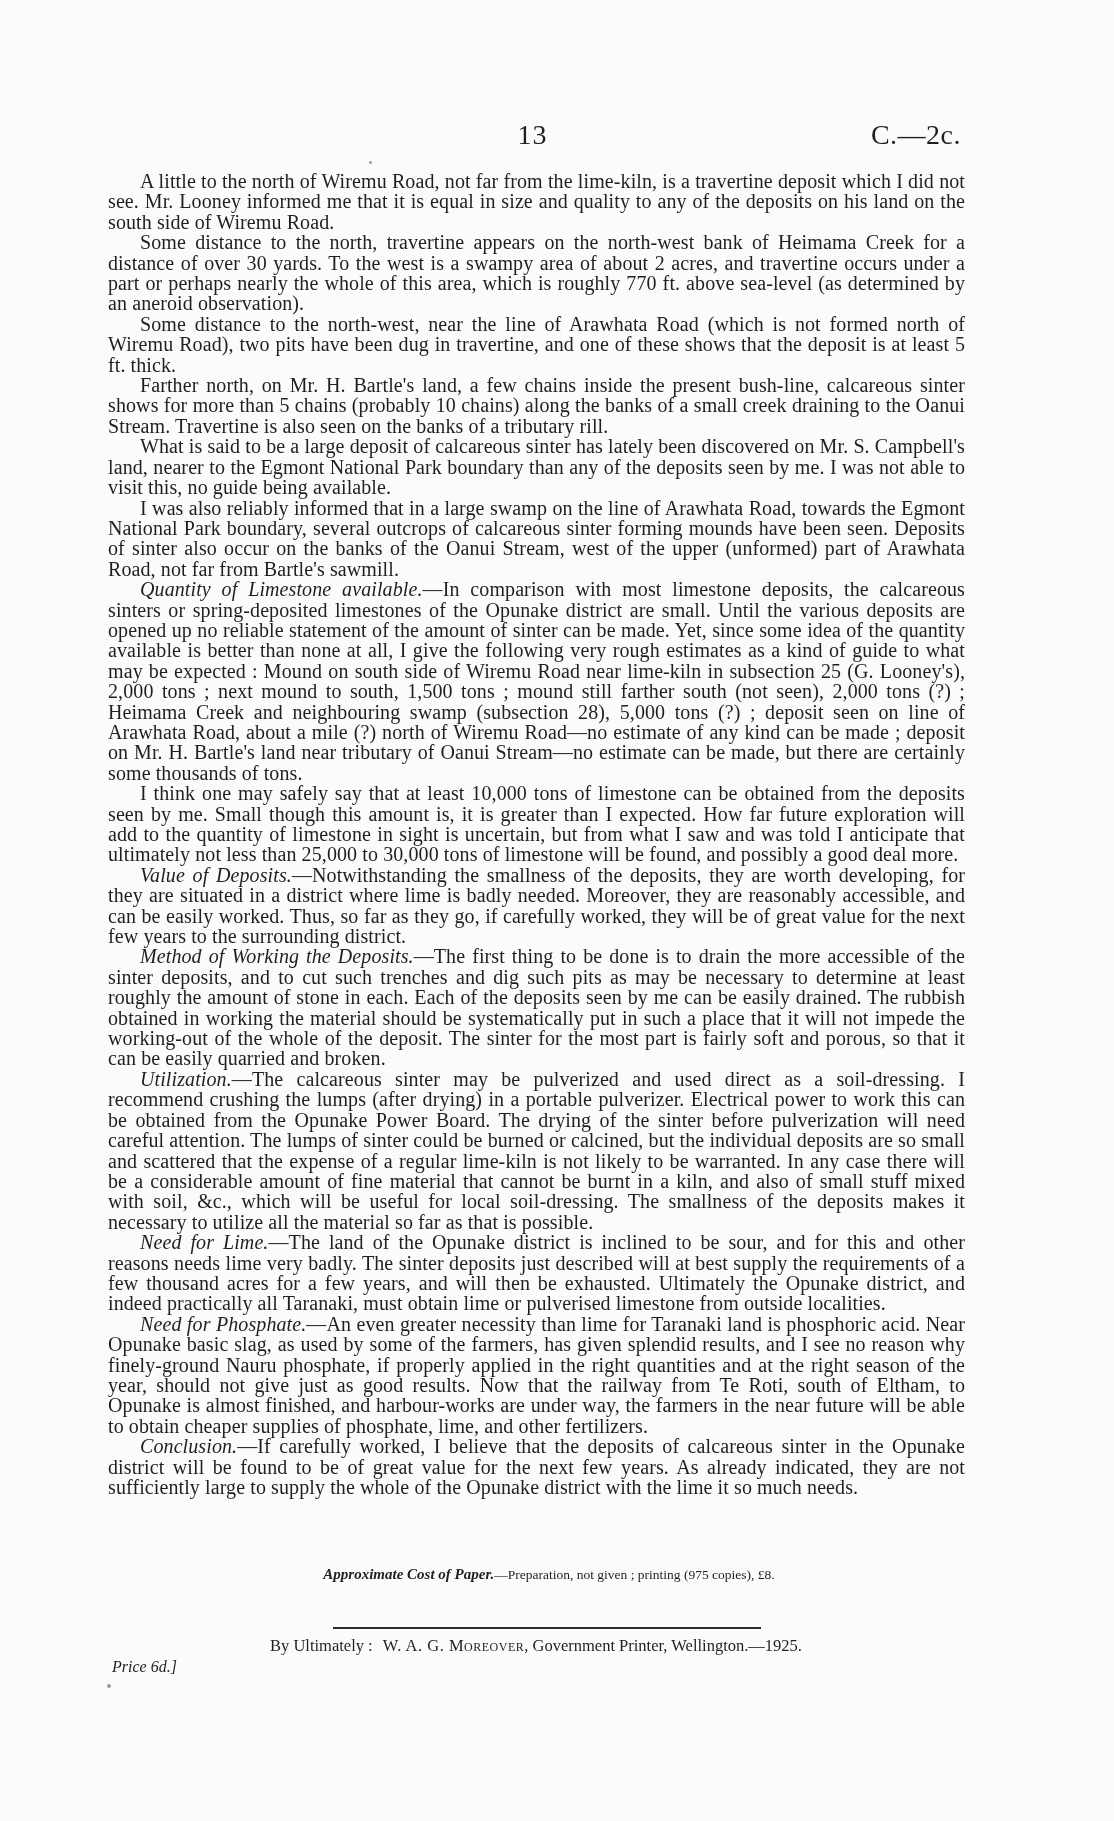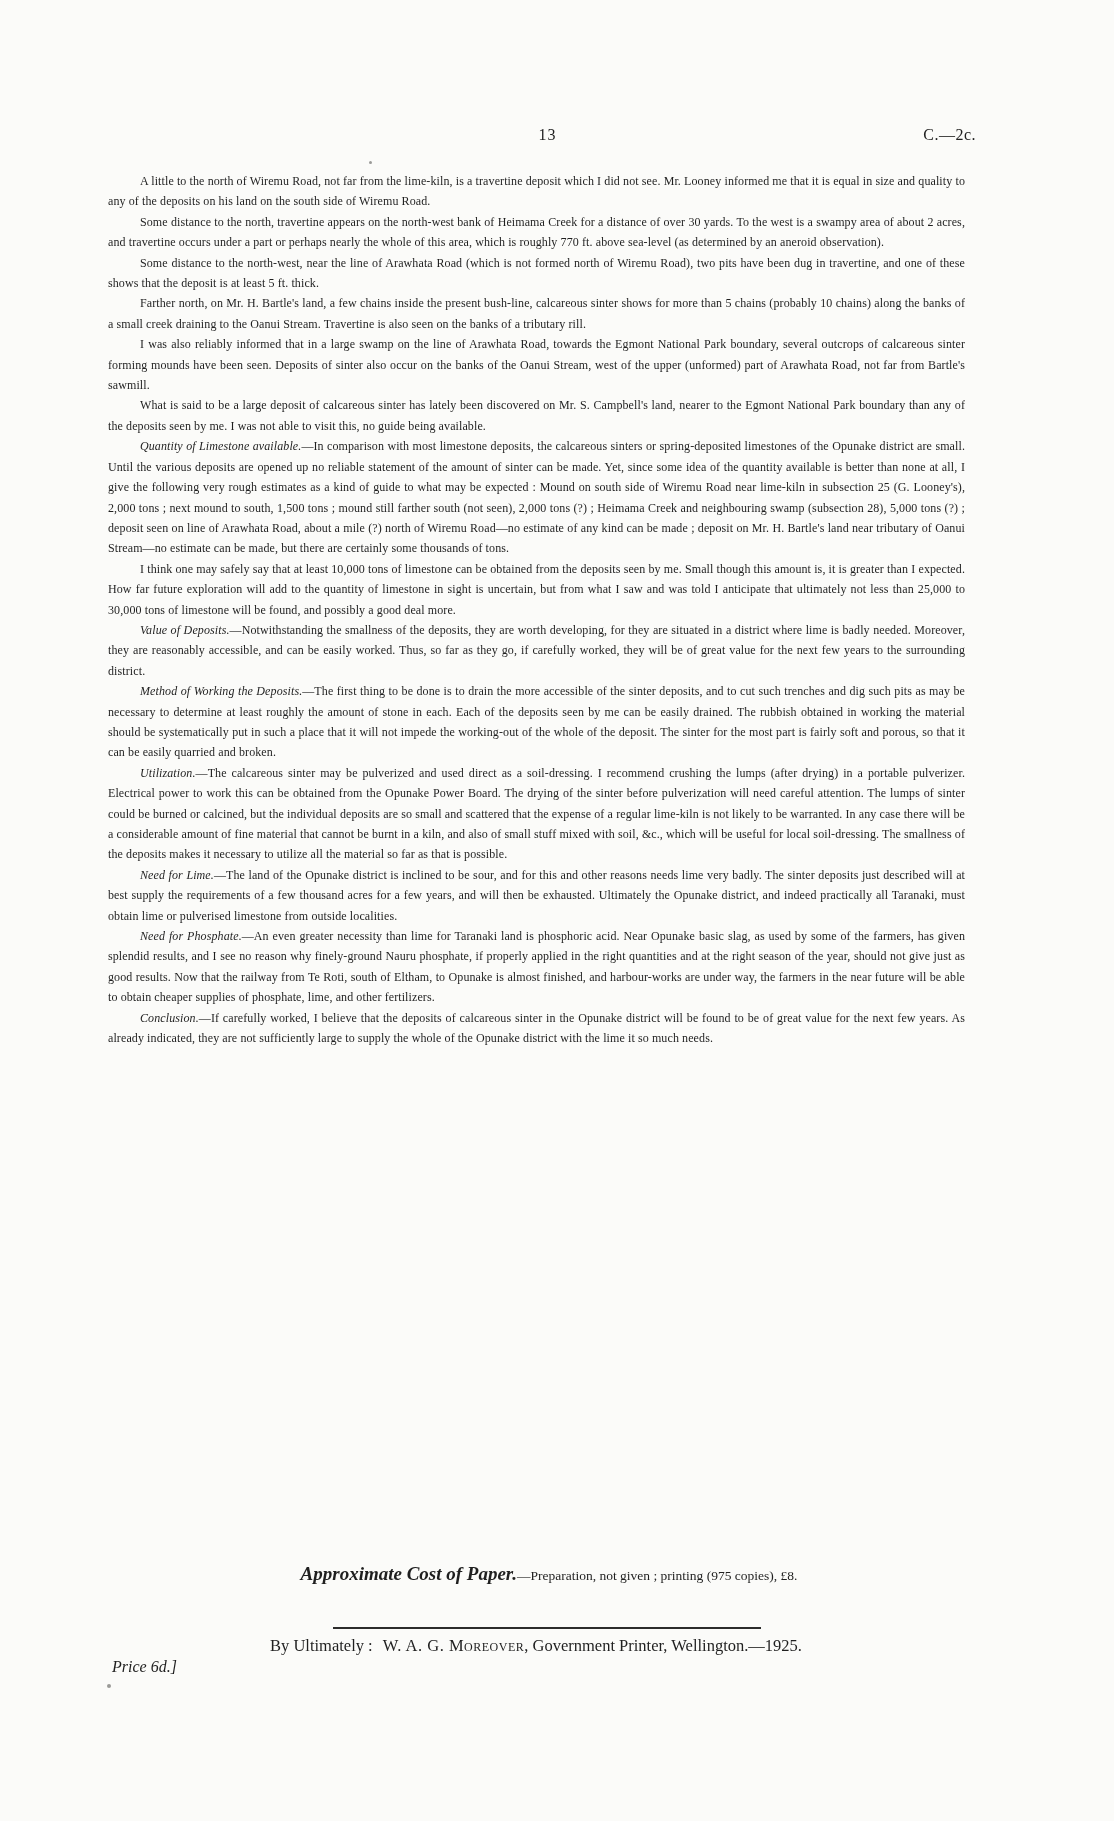--- a/index.html
+++ b/index.html
@@ -14,45 +14,45 @@
     margin:0 auto;
     background:var(--paper);
     color:var(--ink);
     font-family:"Liberation Serif","DejaVu Serif",serif;
     overflow:hidden;
   }
   
   .running-head{
     position:absolute;
     top:122px;
-    left:119px;
+    left:104px;
     width:857px;
     height:28px;
-    font-size:16px;
+    font-size:28px;
     line-height:26px;
   }
   .page-number{
     position:absolute;
     left:0; right:0;
     text-align:center;
     letter-spacing:1px;
   }
   .paper-ref{
     position:absolute;
     right:0;
     top:0;
     letter-spacing:0.5px;
   }
   
   .body-text{
     position:absolute;
     top:171px;
     left:108px;
     width:857px;
-    font-size:12px;
+    font-size:20px;
     line-height:20.4px;
     text-align:justify;
     letter-spacing:0.1px;
   }
   .body-text p{
     margin:0;
     text-indent:32px;
   }
   .body-text em{
     font-style:italic;
@@ -60,21 +60,21 @@
   
   .footnote{
     position:absolute;
     top:1566px;
     left:0;
     width:1098px;
     text-align:center;
     font-size:13.5px;
     line-height:16px;
   }
-  .footnote em{font-weight:bold;font-size:19px;}
+  .footnote em{font-weight:bold;font-size:15px;}
   
   .imprint-rule{
     position:absolute;
     top:1627px;
     left:333px;
     width:428px;
     border-top:2.5px solid #2c2c2c;
     height:0;
   }
   .imprint-line{
@@ -112,22 +112,22 @@
   <div class="running-head">
     <span class="page-number">13</span>
     <span class="paper-ref">C.—2c.</span>
   </div>
 
   <div class="body-text">
       <p>A little to the north of Wiremu Road, not far from the lime-kiln, is a travertine deposit which I did not see.  Mr. Looney informed me that it is equal in size and quality to any of the deposits on his land on the south side of Wiremu Road.</p>
       <p>Some distance to the north, travertine appears on the north-west bank of Heimama Creek for a distance of over 30 yards.  To the west is a swampy area of about 2 acres, and travertine occurs under a part or perhaps nearly the whole of this area, which is roughly 770 ft. above sea-level (as determined by an aneroid observation).</p>
       <p>Some distance to the north-west, near the line of Arawhata Road (which is not formed north of Wiremu Road), two pits have been dug in travertine, and one of these shows that the deposit is at least 5 ft. thick.</p>
       <p>Farther north, on Mr. H. Bartle's land, a few chains inside the present bush-line, calcareous sinter shows for more than 5 chains (probably 10 chains) along the banks of a small creek draining to the Oanui Stream.  Travertine is also seen on the banks of a tributary rill.</p>
+      <p>What is said to be a large deposit of calcareous sinter has lately been discovered on Mr. S. Campbell's land, nearer to the Egmont National Park boundary than any of the deposits seen by me. I was not able to visit this, no guide being available.</p>
       <p>I was also reliably informed that in a large swamp on the line of Arawhata Road, towards the Egmont National Park boundary, several outcrops of calcareous sinter forming mounds have been seen.  Deposits of sinter also occur on the banks of the Oanui Stream, west of the upper (unformed) part of Arawhata Road, not far from Bartle's sawmill.</p>
-      <p>What is said to be a large deposit of calcareous sinter has lately been discovered on Mr. S. Campbell's land, nearer to the Egmont National Park boundary than any of the deposits seen by me. I was not able to visit this, no guide being available.</p>
       <p><em>Quantity of Limestone available.</em>—In comparison with most limestone deposits, the calcareous sinters or spring-deposited limestones of the Opunake district are small.  Until the various deposits are opened up no reliable statement of the amount of sinter can be made.  Yet, since some idea of the quantity available is better than none at all, I give the following very rough estimates as a kind of guide to what may be expected :  Mound on south side of Wiremu Road near lime-kiln in subsection 25 (G. Looney's), 2,000 tons ;  next mound to south, 1,500 tons ;  mound still farther south (not seen), 2,000 tons (?) ;  Heimama Creek and neighbouring swamp (subsection 28), 5,000 tons (?) ;  deposit seen on line of Arawhata Road, about a mile (?) north of Wiremu Road—no estimate of any kind can be made ;  deposit on Mr. H. Bartle's land near tributary of Oanui Stream—no estimate can be made, but there are certainly some thousands of tons.</p>
       <p>I think one may safely say that at least 10,000 tons of limestone can be obtained from the deposits seen by me.  Small though this amount is, it is greater than I expected.  How far future exploration will add to the quantity of limestone in sight is uncertain, but from what I saw and was told I anticipate that ultimately not less than 25,000 to 30,000 tons of limestone will be found, and possibly a good deal more.</p>
       <p><em>Value of Deposits.</em>—Notwithstanding the smallness of the deposits, they are worth developing, for they are situated in a district where lime is badly needed.  Moreover, they are reasonably accessible, and can be easily worked.  Thus, so far as they go, if carefully worked, they will be of great value for the next few years to the surrounding district.</p>
       <p><em>Method of Working the Deposits.</em>—The first thing to be done is to drain the more accessible of the sinter deposits, and to cut such trenches and dig such pits as may be necessary to determine at least roughly the amount of stone in each.   Each of the deposits seen by me can be easily drained.   The rubbish obtained in working the material should be systematically put in such a place that it will not impede the working-out of the whole of the deposit.  The sinter for the most part is fairly soft and porous, so that it can be easily quarried and broken.</p>
       <p><em>Utilization.</em>—The calcareous sinter may be pulverized and used direct as a soil-dressing.  I recommend crushing the lumps (after drying) in a portable pulverizer.  Electrical power to work this can be obtained from the Opunake Power Board.  The drying of the sinter before pulverization will need careful attention.  The lumps of sinter could be burned or calcined, but the individual deposits are so small and scattered that the expense of a regular lime-kiln is not likely to be warranted.  In any case there will be a considerable amount of fine material that cannot be burnt in a kiln, and also of small stuff mixed with soil, &amp;c., which will be useful for local soil-dressing.  The smallness of the deposits makes it necessary to utilize all the material so far as that is possible.</p>
       <p><em>Need for Lime.</em>—The land of the Opunake district is inclined to be sour, and for this and other reasons needs lime very badly.  The sinter deposits just described will at best supply the requirements of a few thousand acres for a few years, and will then be exhausted.  Ultimately the Opunake district, and indeed practically all Taranaki, must obtain lime or pulverised limestone from outside localities.</p>
       <p><em>Need for Phosphate.</em>—An  even greater necessity than lime for Taranaki land is phosphoric acid. Near Opunake basic slag, as used by some of the farmers, has given splendid results, and I see no reason why finely-ground Nauru phosphate, if properly applied in the right quantities and at the right season of the year, should not give just as good results.  Now that the railway from Te Roti, south of Eltham, to Opunake is almost finished, and harbour-works are under way, the farmers in the near future will be able to obtain cheaper supplies of phosphate, lime, and other fertilizers.</p>
       <p><em>Conclusion.</em>—If carefully worked, I believe that the deposits of calcareous sinter in the Opunake district will be found to be of great value for the next few years.  As already indicated, they are not sufficiently large to supply the whole of the Opunake district with the lime it so much needs.</p>
     </div>
 

